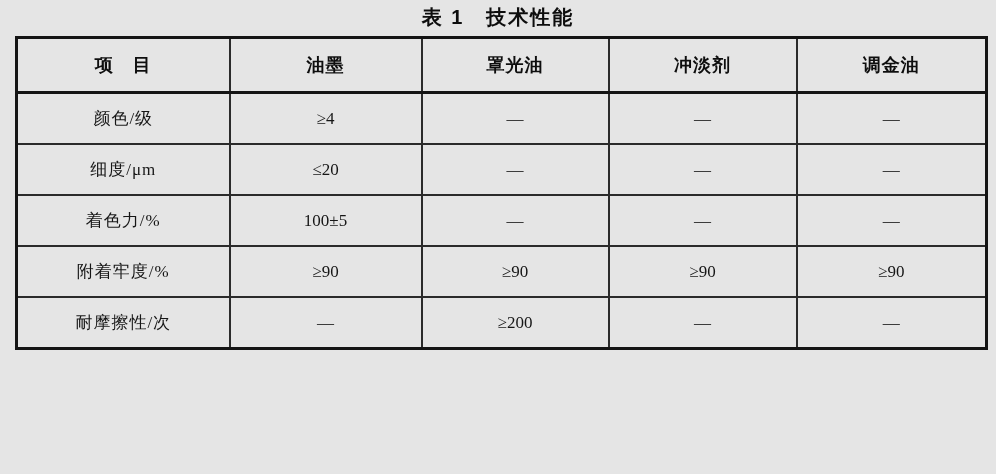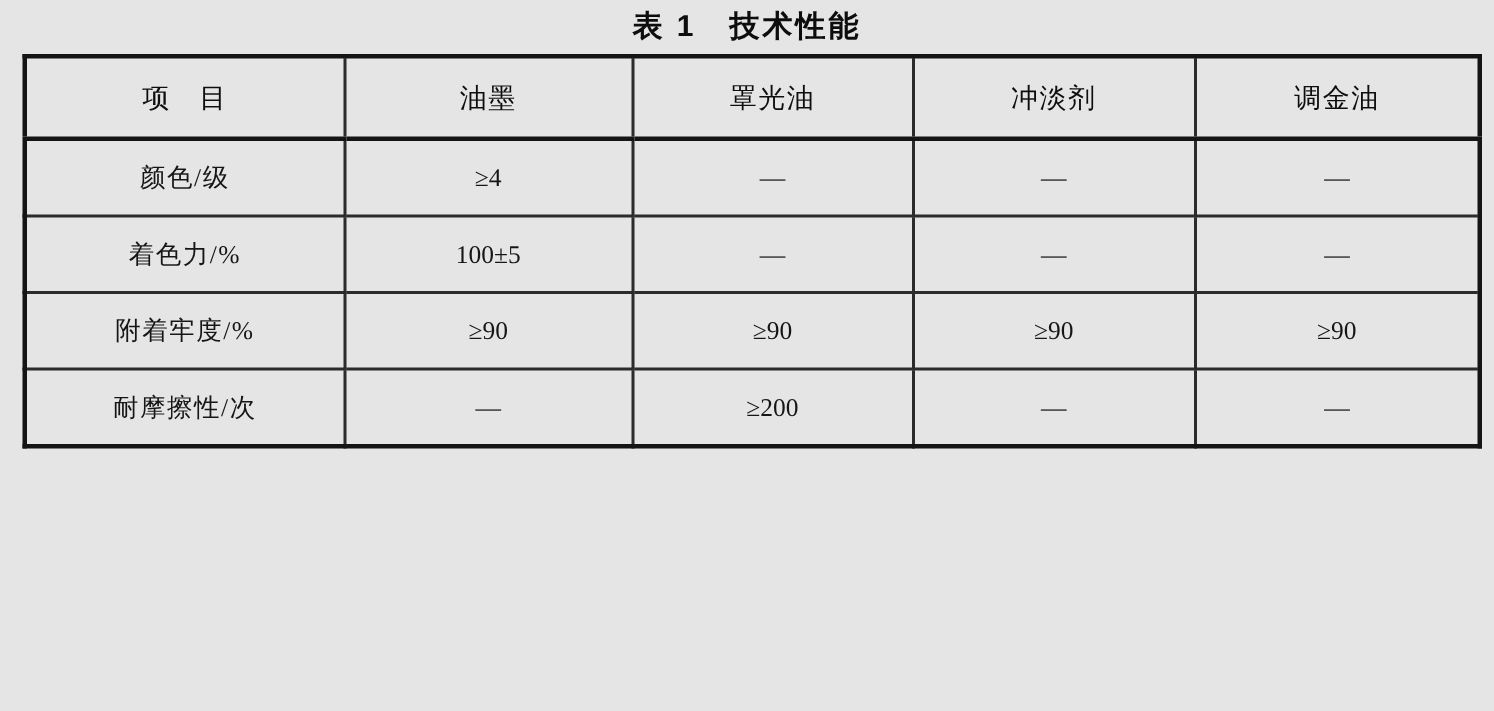--- a/index.html
+++ b/index.html
@@ -39,21 +39,21 @@
   table.spec, table.spec th, table.spec td {
     border: 2px solid #2b2b2b;
   }
   table.spec {
     border: 3px solid #141414;
   }
   table.spec thead th {
     border-bottom: 3px solid #141414;
     height: 50px;
     font-size: 18px;
-    font-weight: normal;
+    font-weight: bold;
     letter-spacing: 1px;
     color: #0e0e0e;
   }
   table.spec td {
     height: 47px;
     text-align: center;
     vertical-align: middle;
     font-size: 17px;
     color: #161616;
   }
@@ -92,20 +92,27 @@
     </thead>
     <tbody>
       <tr>
         <td class="row-label">颜色/级</td>
         <td>≥4</td>
         <td>—</td>
         <td>—</td>
         <td>—</td>
       </tr>
       <tr>
+        <td class="row-label">细度/μm</td>
+        <td>≤20</td>
+        <td>—</td>
+        <td>—</td>
+        <td>—</td>
+      </tr>
+      <tr>
         <td class="row-label">着色力/%</td>
         <td>100±5</td>
         <td>—</td>
         <td>—</td>
         <td>—</td>
       </tr>
       <tr>
         <td class="row-label">附着牢度/%</td>
         <td>≥90</td>
         <td>≥90</td>

